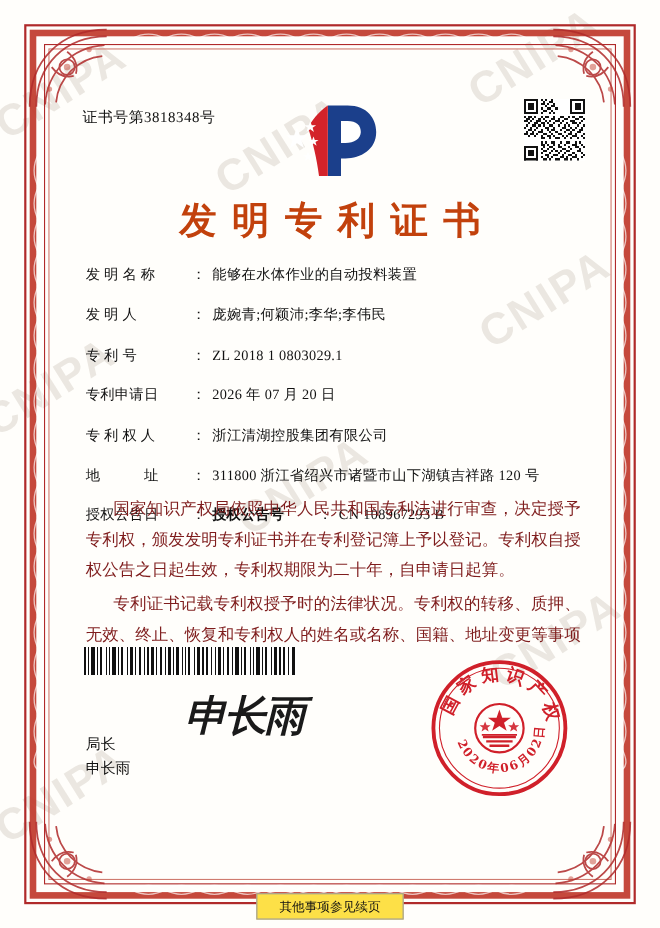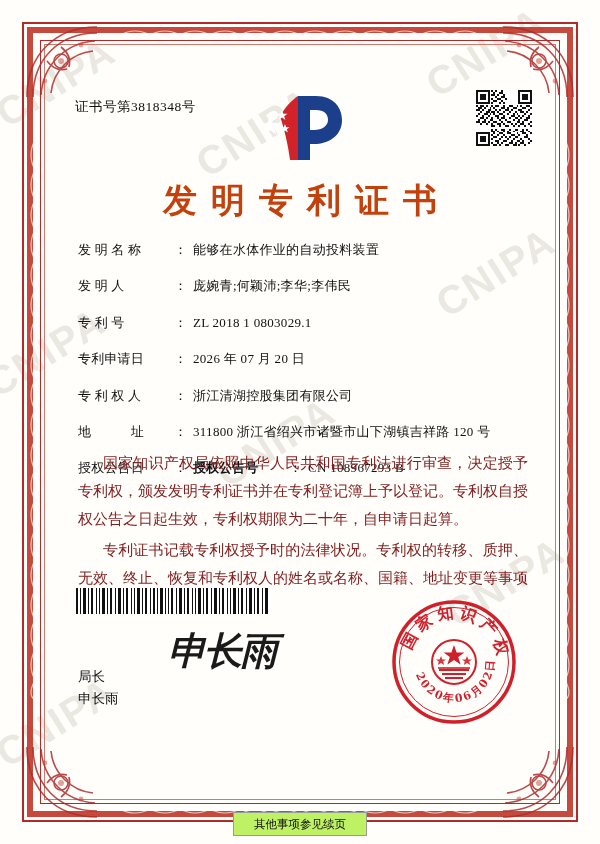--- a/index.html
+++ b/index.html
@@ -255,21 +255,21 @@
   }
 
   .bottom-note {
     position: absolute;
     left: 50%;
     transform: translateX(-50%);
     bottom: 8px;
     width: 132px;
     height: 22px;
     border: 1px solid #9a9a9a;
-    background: #bef264;
+    background: #fde047;
     display: flex;
     align-items: center;
     justify-content: center;
     font-size: 11.5px;
     color: #111;
   }
 </style>
 </head>
 <body>
 

